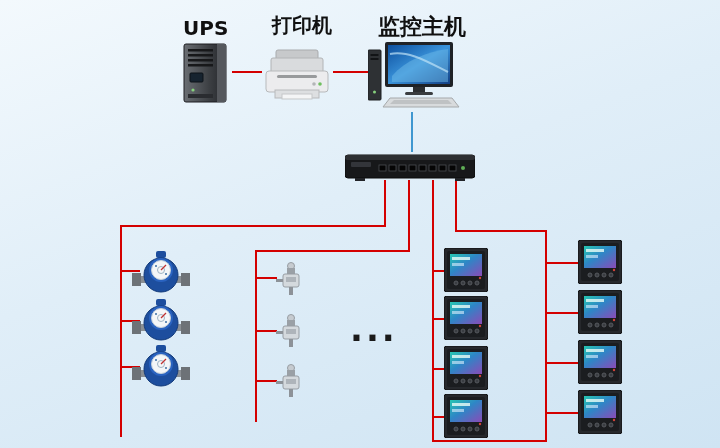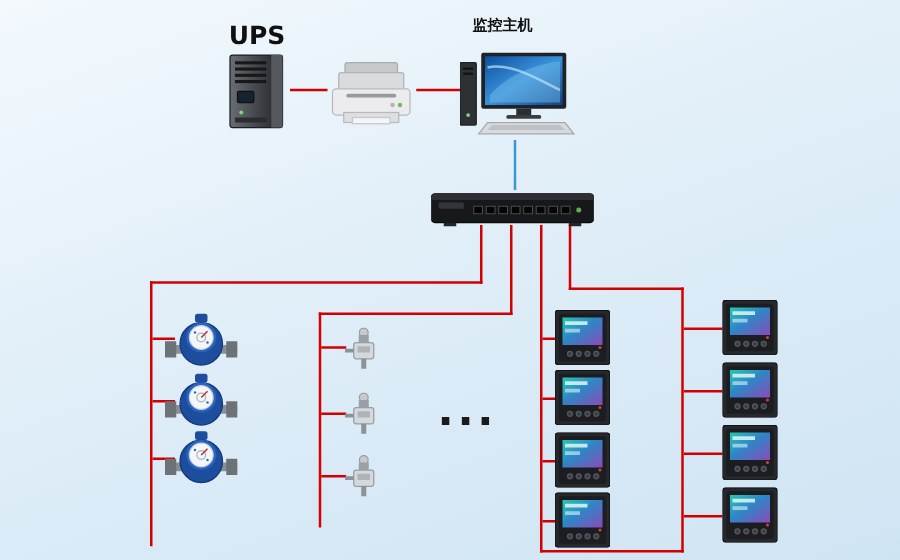--- a/index.html
+++ b/index.html
@@ -3,21 +3,21 @@
 <meta charset="utf-8">
 <style>
   html,body{margin:0;padding:0;}
   .stage{
     position:relative;width:720px;height:448px;overflow:hidden;
     background:linear-gradient(160deg,#f3f9fd 0%,#e0eef8 45%,#cfe4f3 100%);
     font-family:"DejaVu Sans","Liberation Sans",sans-serif;color:#111;
   }
   .lbl{position:absolute;font-weight:bold;white-space:nowrap;color:#101010;}
   .lbl-big{font-size:20px;}
-  .lbl-mid{font-size:12px;font-family:Liberation Serif, serif;}
+  .lbl-mid{font-size:22px;font-family:Liberation Serif, serif;}
   .line{position:absolute;background:#d40000;}
   .line-h{height:2px;}
   .line-v{width:2px;}
   .line-blue{position:absolute;width:2px;background:#3f97d0;}
   .dev{position:absolute;line-height:0;}
   .dots{position:absolute;font-size:34px;font-weight:bold;color:#1a1a1a;letter-spacing:3px;line-height:1;}
 </style>
 </head>
 <body>
 
@@ -37,20 +37,21 @@
       </linearGradient>
       <linearGradient id="upsGrad" x1="0" y1="0" x2="1" y2="0">
         <stop offset="0" stop-color="#6a6e73"></stop>
           <stop offset="0.6" stop-color="#3c3f43"></stop>
           <stop offset="1" stop-color="#23252a"></stop>
       </linearGradient>
     </defs>
   </svg>
 
   <div class="lbl lbl-big" style="left:183px;top:16px">UPS</div>
+  <div class="lbl lbl-big" style="left:272px;top:12px">打印机</div>
   <div class="lbl lbl-mid" style="left:378px;top:12px">监控主机</div>
   <div class="dots" style="left:350px;top:312px">...</div>
 
   <div class="line line-h" style="left:232px;top:71px;width:30px"></div>
   <div class="line line-h" style="left:333px;top:71px;width:39px"></div>
   <div class="line-blue" style="left:411px;top:112px;height:40px"></div>
 
   <div class="line line-v" style="left:384px;top:180px;height:47px"></div>
   <div class="line line-v" style="left:408px;top:180px;height:72px"></div>
   <div class="line line-v" style="left:432px;top:180px;height:262px"></div>

